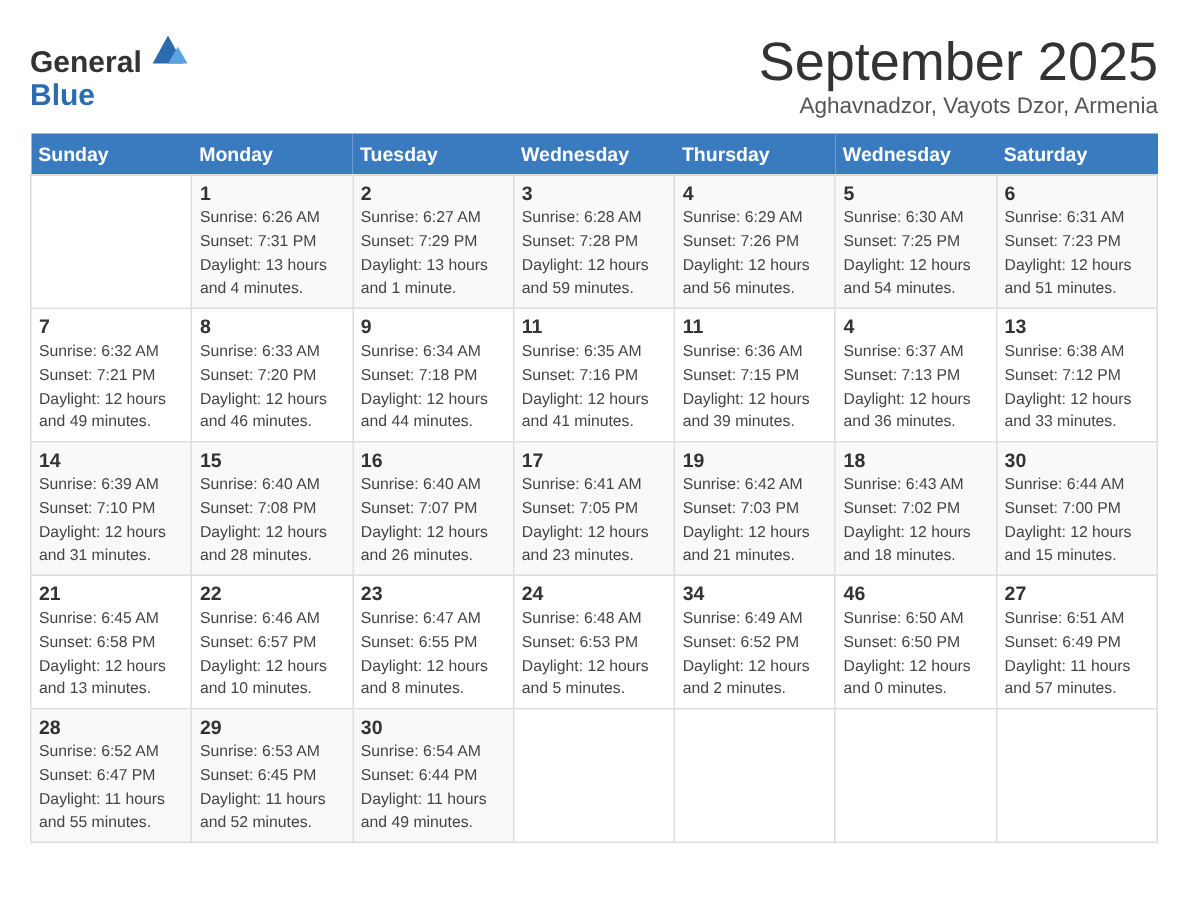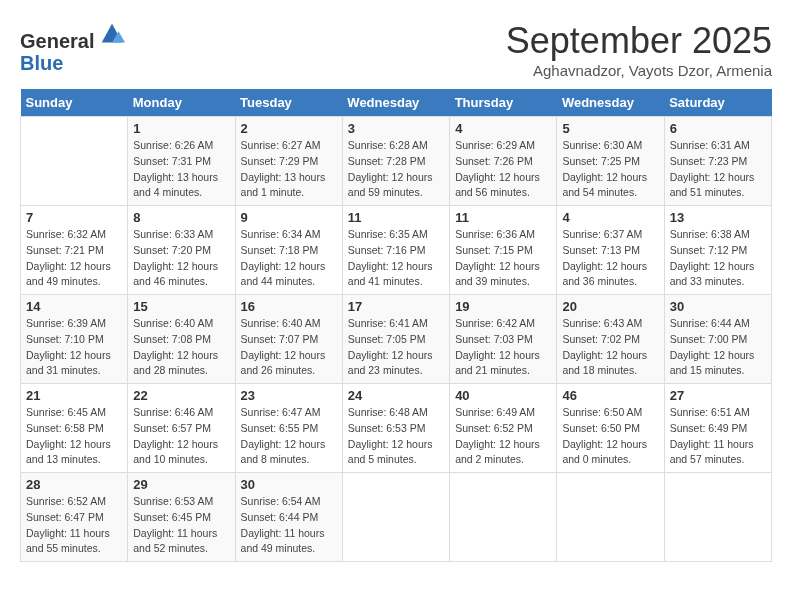--- a/index.html
+++ b/index.html
@@ -194,21 +194,21 @@
         </td>
         <td>
           <span class="day-number">17</span>
           <div class="day-info">Sunrise: 6:41 AM<br>Sunset: 7:05 PM<br>Daylight: 12 hours<br>and 23 minutes.</div>
         </td>
         <td>
           <span class="day-number">19</span>
           <div class="day-info">Sunrise: 6:42 AM<br>Sunset: 7:03 PM<br>Daylight: 12 hours<br>and 21 minutes.</div>
         </td>
         <td>
-          <span class="day-number">20</span>
+          <span class="day-number">18</span>
           <div class="day-info">Sunrise: 6:43 AM<br>Sunset: 7:02 PM<br>Daylight: 12 hours<br>and 18 minutes.</div>
         </td>
         <td>
           <span class="day-number">30</span>
           <div class="day-info">Sunrise: 6:44 AM<br>Sunset: 7:00 PM<br>Daylight: 12 hours<br>and 15 minutes.</div>
         </td>
       </tr>
       <tr>
         <td>
           <span class="day-number">21</span>
@@ -220,21 +220,21 @@
         </td>
         <td>
           <span class="day-number">23</span>
           <div class="day-info">Sunrise: 6:47 AM<br>Sunset: 6:55 PM<br>Daylight: 12 hours<br>and 8 minutes.</div>
         </td>
         <td>
           <span class="day-number">24</span>
           <div class="day-info">Sunrise: 6:48 AM<br>Sunset: 6:53 PM<br>Daylight: 12 hours<br>and 5 minutes.</div>
         </td>
         <td>
-          <span class="day-number">40</span>
+          <span class="day-number">34</span>
           <div class="day-info">Sunrise: 6:49 AM<br>Sunset: 6:52 PM<br>Daylight: 12 hours<br>and 2 minutes.</div>
         </td>
         <td>
           <span class="day-number">46</span>
           <div class="day-info">Sunrise: 6:50 AM<br>Sunset: 6:50 PM<br>Daylight: 12 hours<br>and 0 minutes.</div>
         </td>
         <td>
           <span class="day-number">27</span>
           <div class="day-info">Sunrise: 6:51 AM<br>Sunset: 6:49 PM<br>Daylight: 11 hours<br>and 57 minutes.</div>
         </td>

